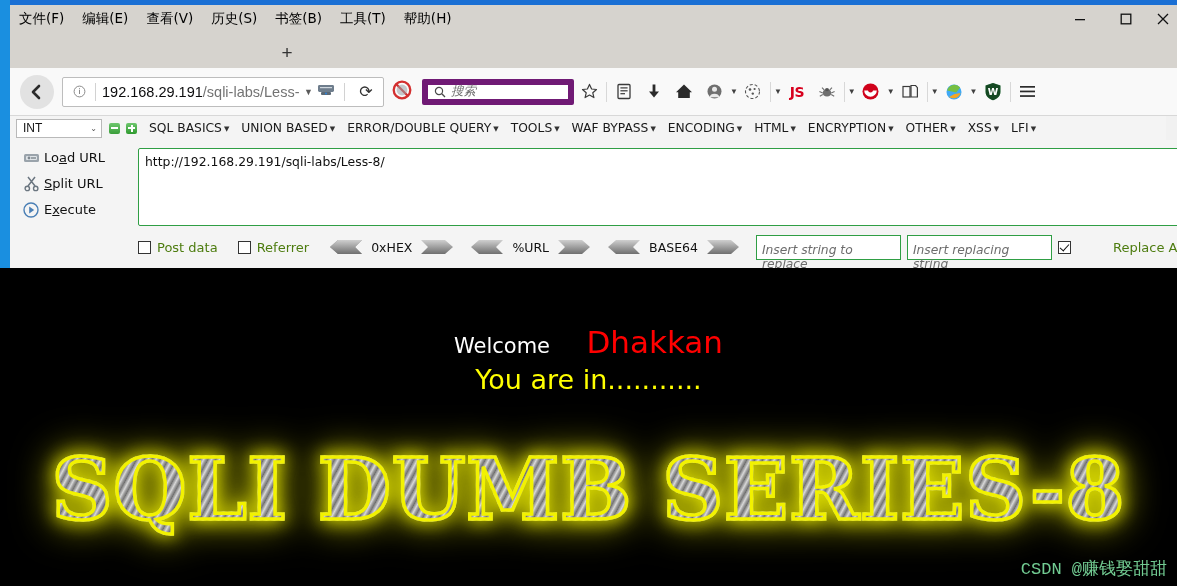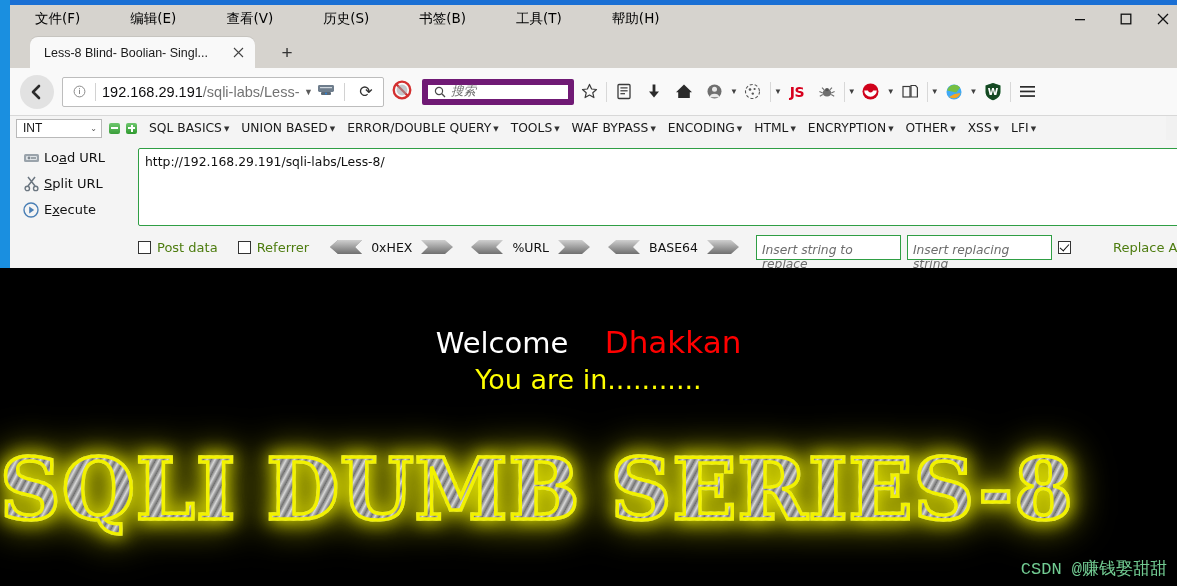--- a/index.html
+++ b/index.html
@@ -14,21 +14,21 @@
   
   .win-edge { position:absolute; left:0; top:0; width:10px; height:268px; background:#1a8fe0; }
   .win-edge-top { position:absolute; left:0; top:0; width:1177px; height:5px; background:#1a6fd4; }
 
   
   .menubar {
     position:absolute; left:10px; top:5px; right:0; height:28px;
     background:#d6d3ce; display:flex; align-items:center;
   }
   .menu-item {
-    font-size:13.5px; color:#000; padding:3px 25px; white-space:nowrap;
+    font-size:13.5px; color:#000; padding:3px 9px; white-space:nowrap;
     font-family:"DejaVu Sans", sans-serif; letter-spacing:0px;
   }
   .wincontrols { position:absolute; right:0; top:5px; height:28px; display:flex; align-items:center; }
   .wc { width:46px; height:28px; display:flex; align-items:center; justify-content:center; color:#111; }
   .wc svg { display:block; }
 
   
   .tabstrip { position:absolute; left:10px; top:33px; right:0; height:35px; background:#d6d3ce; }
   .tab {
     position:absolute; left:20px; top:4px; height:31px; width:225px;
@@ -126,26 +126,26 @@
   .encgrp .nm { font-size:12.5px; color:#111; margin:0 8px; font-family:"DejaVu Sans", sans-serif; }
   .repl-input {
     width:145px; height:25px; border:1.6px solid #2f9e44; background:#fff;
     display:flex; align-items:center; padding:0 5px; flex:none; margin-right:6px;
   }
   .repl-input .ph { font-size:12.3px; color:#6c6c6c; font-style:italic; font-family:"DejaVu Sans", sans-serif;margin-top:20px; }
 
   
   .page { position:absolute; left:0; top:268px; width:1177px; height:318px; background:#000; overflow:hidden; }
   .welcome-row { position:absolute; top:56px; left:0; width:100%; text-align:center; white-space:nowrap; }
-  .w-white { font-size:29px; color:#fff; font-family:"DejaVu Sans", sans-serif; }
+  .w-white { font-size:21px; color:#fff; font-family:"DejaVu Sans", sans-serif; }
   .w-red { font-size:31px; color:#ff0000; font-family:"DejaVu Sans", sans-serif; margin-left:32px; }
   .youare { position:absolute; top:96px; left:0; width:100%; text-align:center;
             font-size:27px; color:#ffff00; font-family:"DejaVu Sans", sans-serif; }
   .logo {
-    position:absolute; top:180px; left:0; width:100%; text-align:left;
+    position:absolute; top:180px; left:0; width:100%; text-align:center;
     font-family:"DejaVu Serif", serif; font-weight:bold; font-size:84px;
     letter-spacing:1px; white-space:nowrap; line-height:1;
   }
   .logo .metal {
     background:repeating-linear-gradient(118deg,
        #7e7e7e 0px,#b9b9b9 2px,#d8d8d8 3px,#9a9a9a 5px,#6e6e6e 7px);
     -webkit-background-clip:text; background-clip:text; color:transparent;
     -webkit-text-stroke:3.5px #f2f200; paint-order:stroke fill;
     filter:drop-shadow(0 0 9px #e8e800) drop-shadow(0 0 18px rgba(220,220,0,.75));
   }
@@ -184,28 +184,20 @@
         </svg>
     </div>
     <div class="wc" style="width:28px;">
       <svg width="12" height="12" viewBox="0 0 12 12">
           <path d="M1 1 L11 11 M11 1 L1 11" stroke="#111" stroke-width="1.3"></path>
         </svg>
     </div>
   </div>
 
   <div class="tabstrip">
-    <div class="tab">
-      <span class="tab-title">Less-8 Blind- Boolian- Singl...</span>
-      <span class="tab-close">
-        <svg width="11" height="11" viewBox="0 0 11 11">
-            <path d="M1 1 L10 10 M10 1 L1 10" stroke="#444" stroke-width="1.1"></path>
-          </svg>
-      </span>
-    </div>
     <div class="tab-new">+</div>
   </div>
 
   <div class="navbar">
     <div class="navbtn back-btn">
       <svg width="18" height="18" viewBox="0 0 18 18">
           <path d="M11 3 L5 9 L11 15" stroke="#2b2b2b" stroke-width="2.6" fill="none" stroke-linecap="round" stroke-linejoin="round"></path>
         </svg>
     </div>
 

